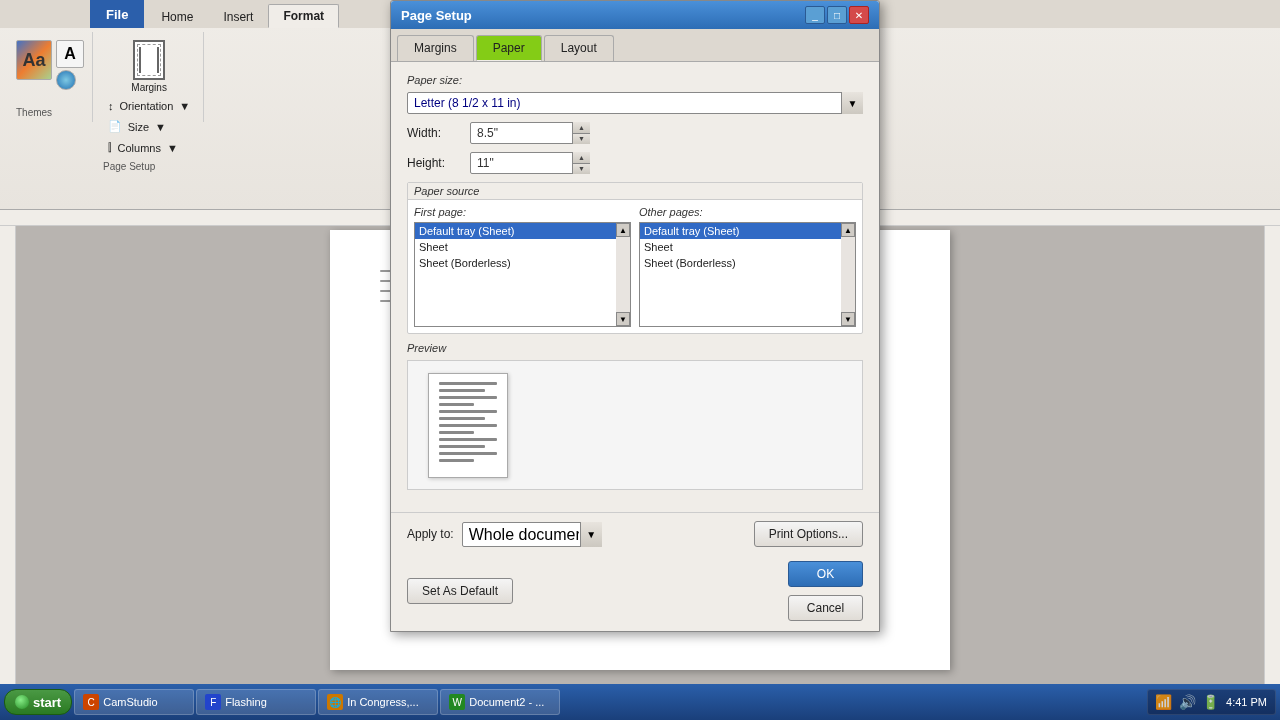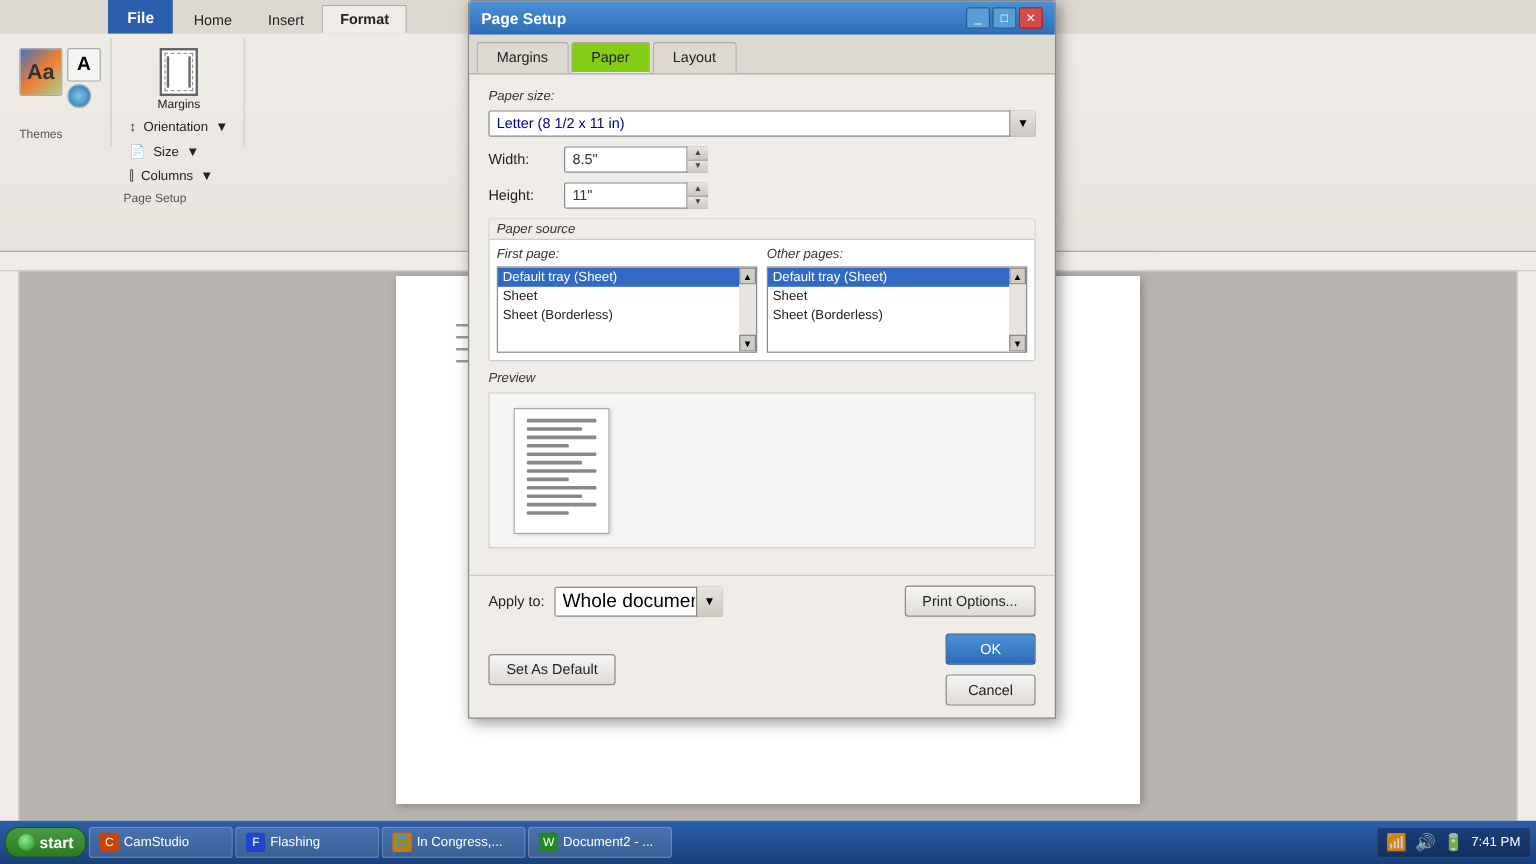--- a/index.html
+++ b/index.html
@@ -492,21 +492,21 @@
     .source-col-label {
       font-size: 11px;
       color: #333;
       margin-bottom: 4px;
       font-style: italic;
     }
 
     .source-list {
       border: 1px solid #888;
       background: white;
-      height: 72px;
+      height: 105px;
       overflow: hidden;
       position: relative;
     }
 
     .source-list-item {
       padding: 2px 4px;
       font-size: 11px;
       color: #222;
       cursor: pointer;
     }
@@ -1089,16 +1089,16 @@
     <span>Document2 - ...</span>
   </div>
 
   <div class="taskbar-spacer"></div>
 
   <div class="taskbar-tray">
     <span class="tray-icon">📶</span>
     <span class="tray-icon">🔊</span>
     <span class="tray-icon">🔋</span>
     <div class="clock">
-      <div>7:41 PM</div>
+      <div>4:41 PM</div>
     </div>
   </div>
 </div>
 
 </body></html>

